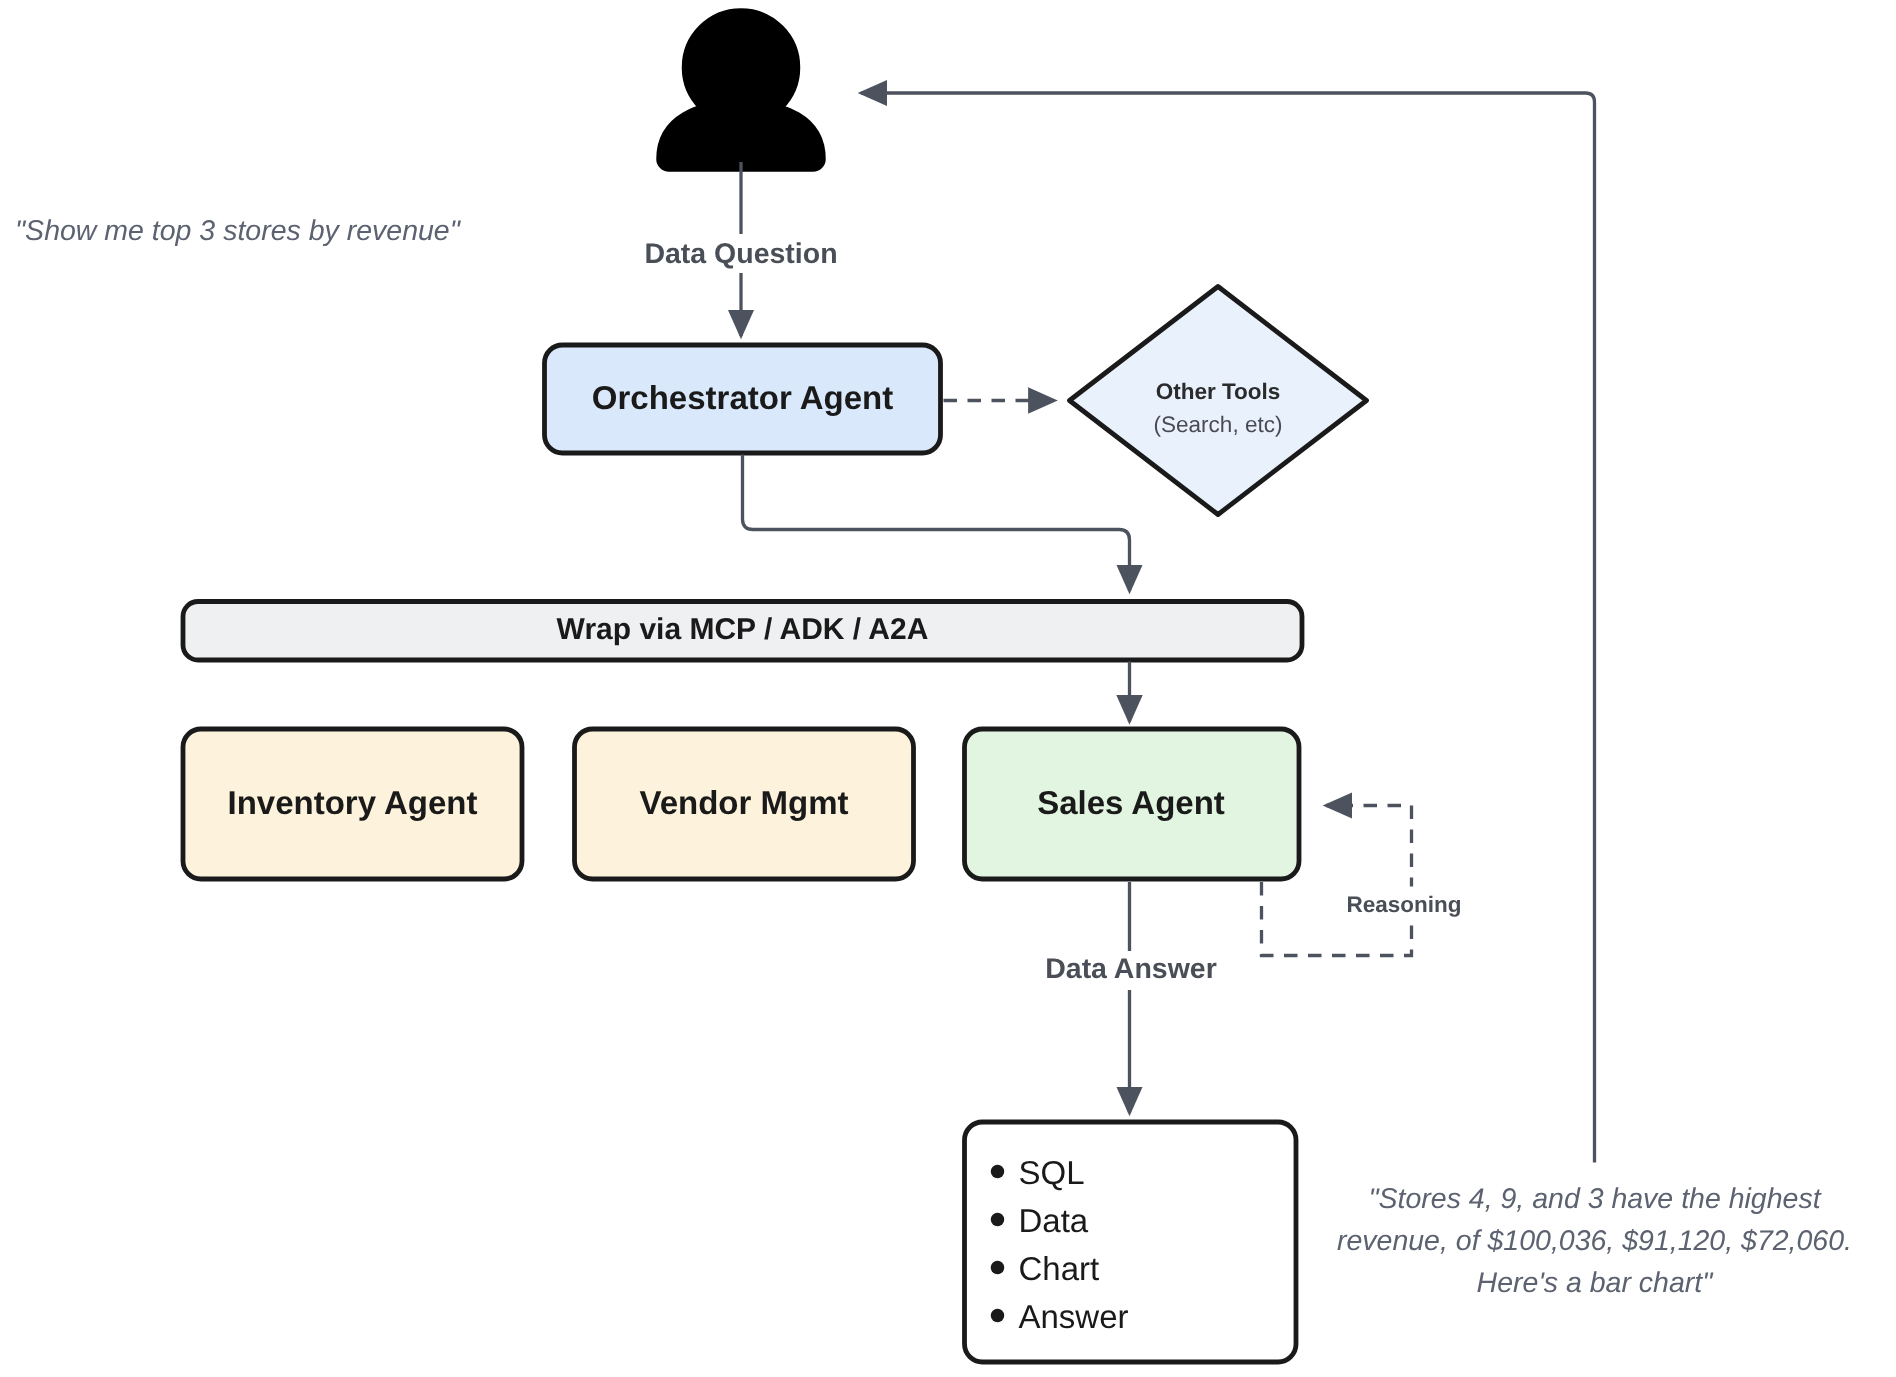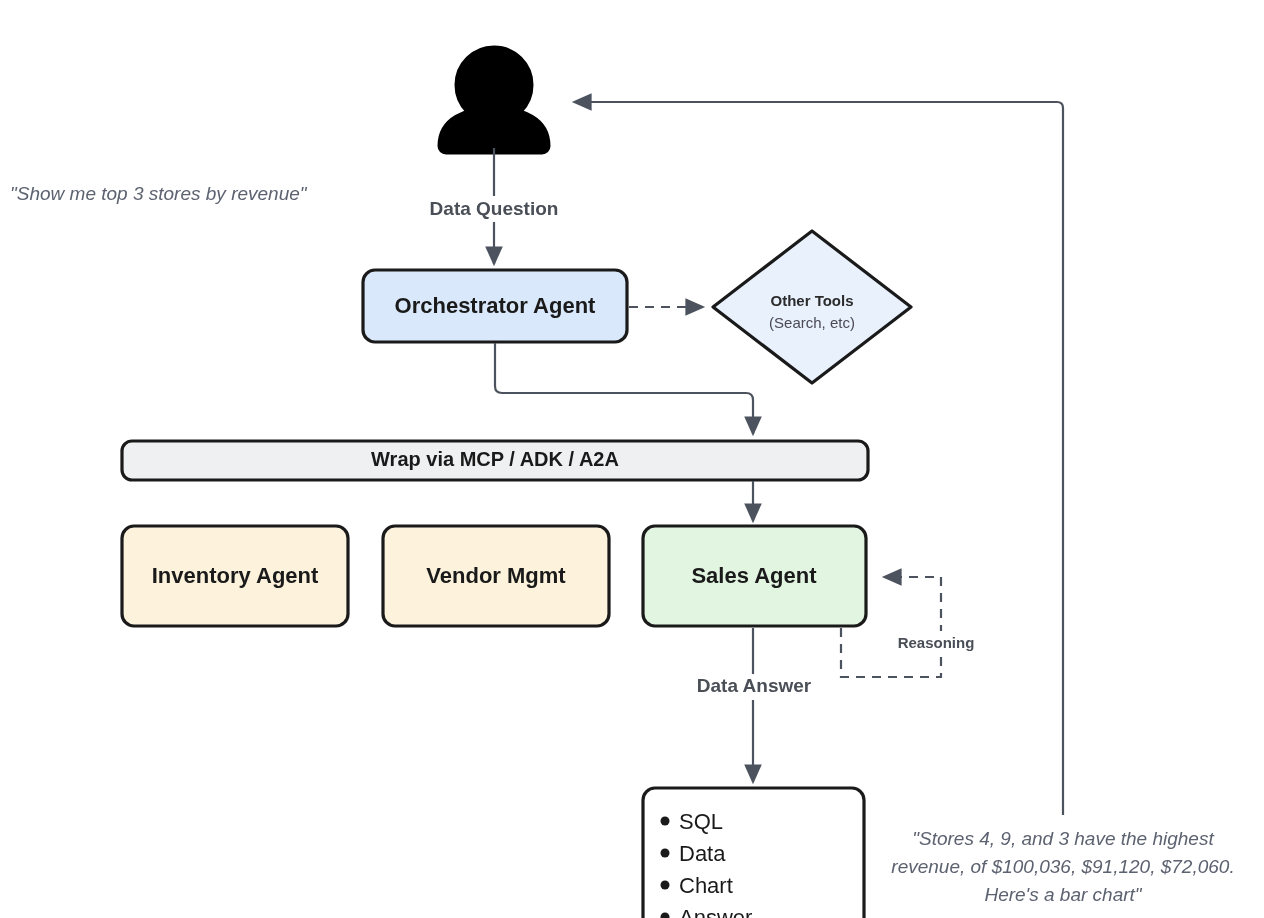--- a/index.html
+++ b/index.html
@@ -11,21 +11,20 @@
   body {
     width: 1264px;
     height: 918px;
     font-family: "Liberation Sans", sans-serif;
     overflow: hidden;
   }
   #diagram-root {
     position: relative;
     width: 1264px;
     height: 872px;
-    margin-top: 40px;
   }
   svg.diagram {
     display: block;
     width: 1264px;
     height: 918px;
   }
   .node-fill { stroke: #1a1a1a; stroke-width: 3.2; }
   .node-label {
     font-family: "Liberation Sans", sans-serif;
     font-weight: bold;

